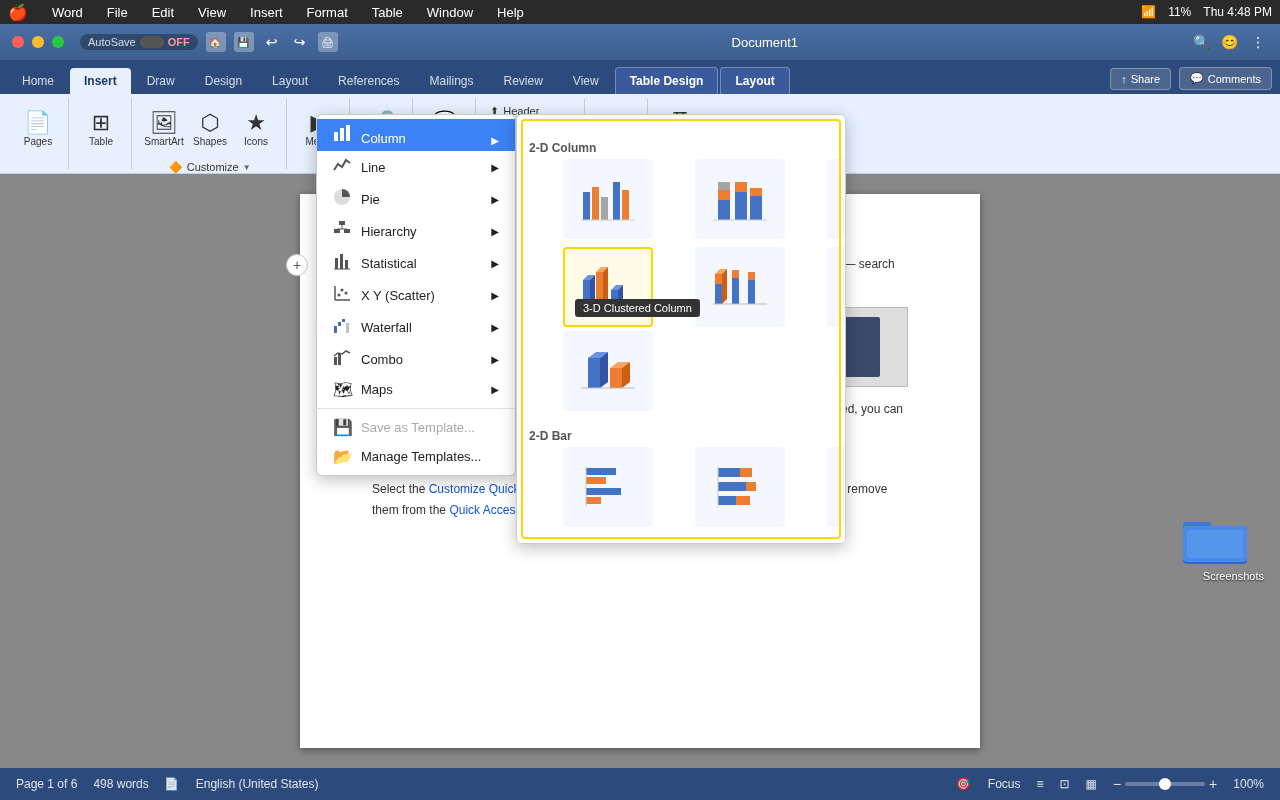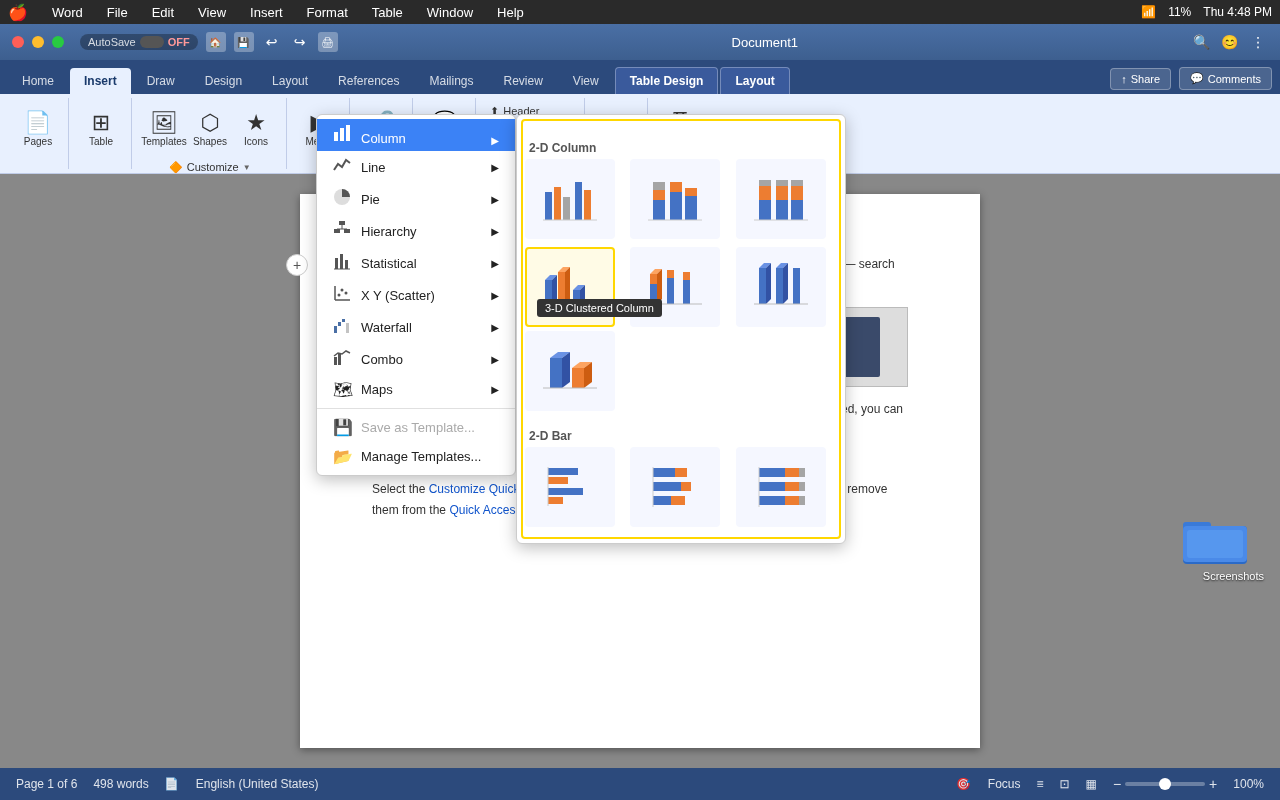--- a/index.html
+++ b/index.html
@@ -142,21 +142,21 @@
     }
     .chart-section-label {
       font-size: 12px; color: #555; font-weight: 600; padding: 6px 4px 4px; margin-top: 12px;
     }
     .chart-grid {
       display: grid; grid-template-columns: repeat(3, 1fr); gap: 4px; margin-bottom: 8px;
     }
     .chart-thumb {
       width: 90px; height: 80px; border: 2px solid transparent; border-radius: 4px;
       cursor: pointer; display: flex; align-items: center; justify-content: center;
-      background: #f5f7ff; position: relative;
+      background: #f5f7ff; position: relative; margin-left: 38px;
     }
     .chart-thumb.selected { border-color: #ffd700; background: #fffbe6; }
     .chart-thumb svg { width: 60px; height: 55px; }
 
     
     .chart-tooltip {
       position: absolute; background: #333; color: white; font-size: 11px;
       padding: 3px 8px; border-radius: 3px; white-space: nowrap; z-index: 1100;
       top: 50px; left: 10px; pointer-events: none;
     }
@@ -258,21 +258,21 @@
     <div class="r-btn">
       <span class="icon">⊞</span>
       <span>Table</span>
     </div>
   </div>
 
   <div class="ribbon-group">
     <div class="ribbon-btn-group">
       <div class="r-btn">
         <span class="icon">🖼</span>
-        <span>Templates</span>
+        <span>SmartArt</span>
       </div>
       <div class="r-btn">
         <span class="icon">⬡</span>
         <span>Shapes</span>
       </div>
       <div class="r-btn">
         <span class="icon">★</span>
         <span>Icons</span>
       </div>
     </div>

